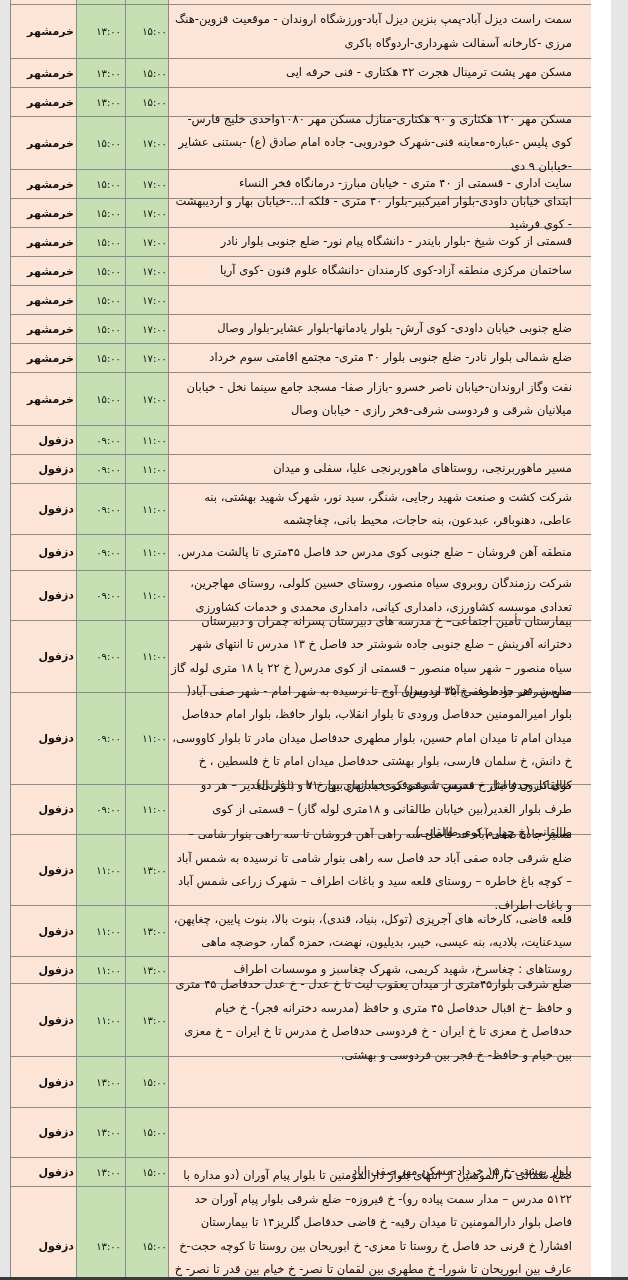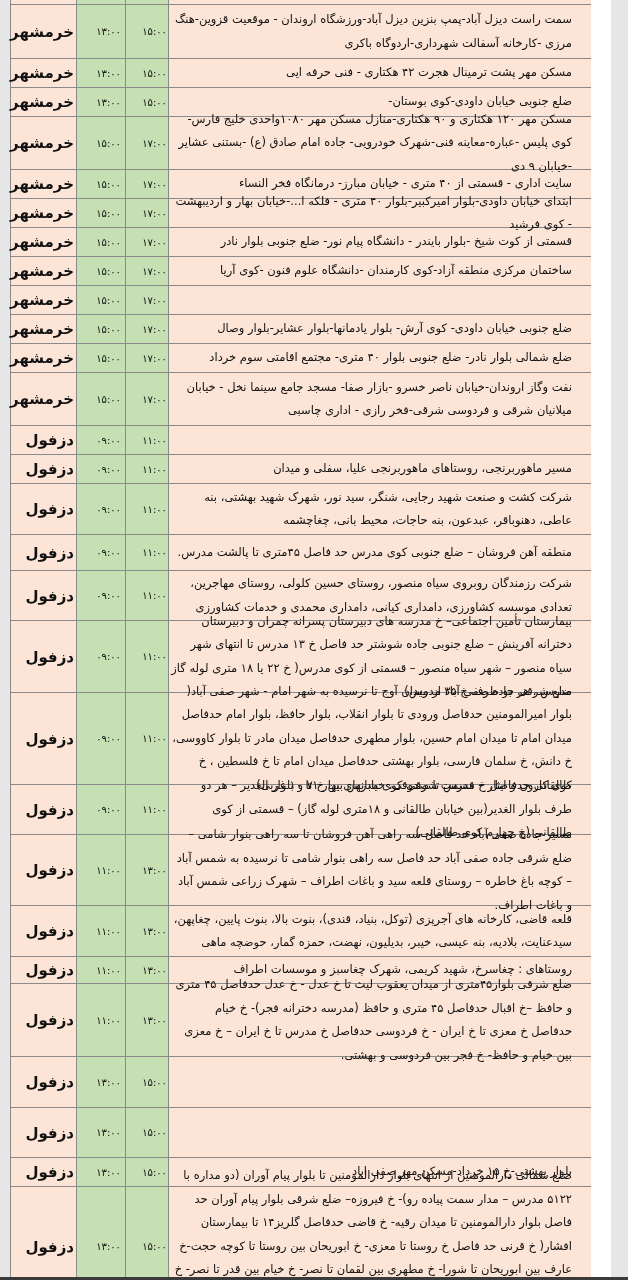--- a/index.html
+++ b/index.html
@@ -22,21 +22,21 @@
     border-bottom: 1px solid #8a8a8a;
     background: #fce4d6;
     box-sizing: border-box;
   }
   .row.partial { height: 5px; }
   .cell {
     box-sizing: border-box;
     display: flex; align-items: center;
     font-size: 11px; color: #111;
   }
-  .c-city { width: 66px; justify-content: flex-end; padding-right: 2px; border-right: 1px solid #8a8a8a; font-size: 15px; font-weight: bold; }
+  .c-city { width: 66px; justify-content: flex-end; padding-right: 2px; border-right: 1px solid #8a8a8a; font-size: 11px; font-weight: bold; }
   .c-from { width: 49px; justify-content: flex-end; padding-right: 4px; background: #c6e0b4; border-right: 1px solid #8a8a8a; font-size: 10px; }
   .c-to { width: 43px; justify-content: flex-end; padding-right: 1px; background: #c6e0b4; border-right: 1px solid #8a8a8a; font-size: 10px; }
   .c-desc {
     flex: 1; direction: rtl; text-align: right;
     padding: 2px 19px 2px 2px;
     font-size: 11.5px; line-height: 23.5px;
     justify-content: flex-start;
   }
   .c-desc span { display: block; width: 100%; }
   .bottom-bar { position: absolute; left: 0; top: 1277px; width: 628px; height: 3px; background: #3a3a3a; }
@@ -66,23 +66,20 @@
     <div class="cell c-from">۱۳:۰۰</div>
     <div class="cell c-to">۱۵:۰۰</div>
     <div class="cell c-desc">
         <span>مسکن مهر پشت ترمینال هجرت ۴۲ هکتاری - فنی حرفه ایی</span>
       </div>
   </div>
     <div class="row" style="height: 29px;">
     <div class="cell c-city">خرمشهر</div>
     <div class="cell c-from">۱۳:۰۰</div>
     <div class="cell c-to">۱۵:۰۰</div>
-    <div class="cell c-desc">
-        <span>ضلع جنوبی خیابان داودی-کوی بوستان-</span>
-      </div>
   </div>
     <div class="row" style="height: 53px;">
     <div class="cell c-city">خرمشهر</div>
     <div class="cell c-from">۱۵:۰۰</div>
     <div class="cell c-to">۱۷:۰۰</div>
     <div class="cell c-desc">
         <span>مسکن مهر ۱۲۰ هکتاری و ۹۰ هکتاری-منازل مسکن مهر ۱۰۸۰واحدی خلیج فارس-کوی پلیس -عباره-معاینه فنی-شهرک خودرویی- جاده امام صادق (ع) -بستنی عشایر -خیابان ۹ دی</span>
       </div>
   </div>
     <div class="row" style="height: 29px;">
@@ -136,21 +133,21 @@
     <div class="cell c-to">۱۷:۰۰</div>
     <div class="cell c-desc">
         <span>ضلع شمالی بلوار نادر- ضلع جنوبی بلوار ۴۰ متری- مجتمع اقامتی سوم خرداد</span>
       </div>
   </div>
     <div class="row" style="height: 53px;">
     <div class="cell c-city">خرمشهر</div>
     <div class="cell c-from">۱۵:۰۰</div>
     <div class="cell c-to">۱۷:۰۰</div>
     <div class="cell c-desc">
-        <span>نفت وگاز اروندان-خیابان ناصر خسرو -بازار صفا- مسجد جامع سینما نخل - خیابان میلانیان شرقی و فردوسی شرقی-فخر رازی - اداری چاسبی</span>
+        <span>نفت وگاز اروندان-خیابان ناصر خسرو -بازار صفا- مسجد جامع سینما نخل - خیابان میلانیان شرقی و فردوسی شرقی-فخر رازی - خیابان وصال</span>
       </div>
   </div>
     <div class="row" style="height: 29px;">
     <div class="cell c-city">دزفول</div>
     <div class="cell c-from">۰۹:۰۰</div>
     <div class="cell c-to">۱۱:۰۰</div>
   </div>
     <div class="row" style="height: 29px;">
     <div class="cell c-city">دزفول</div>
     <div class="cell c-from">۰۹:۰۰</div>

